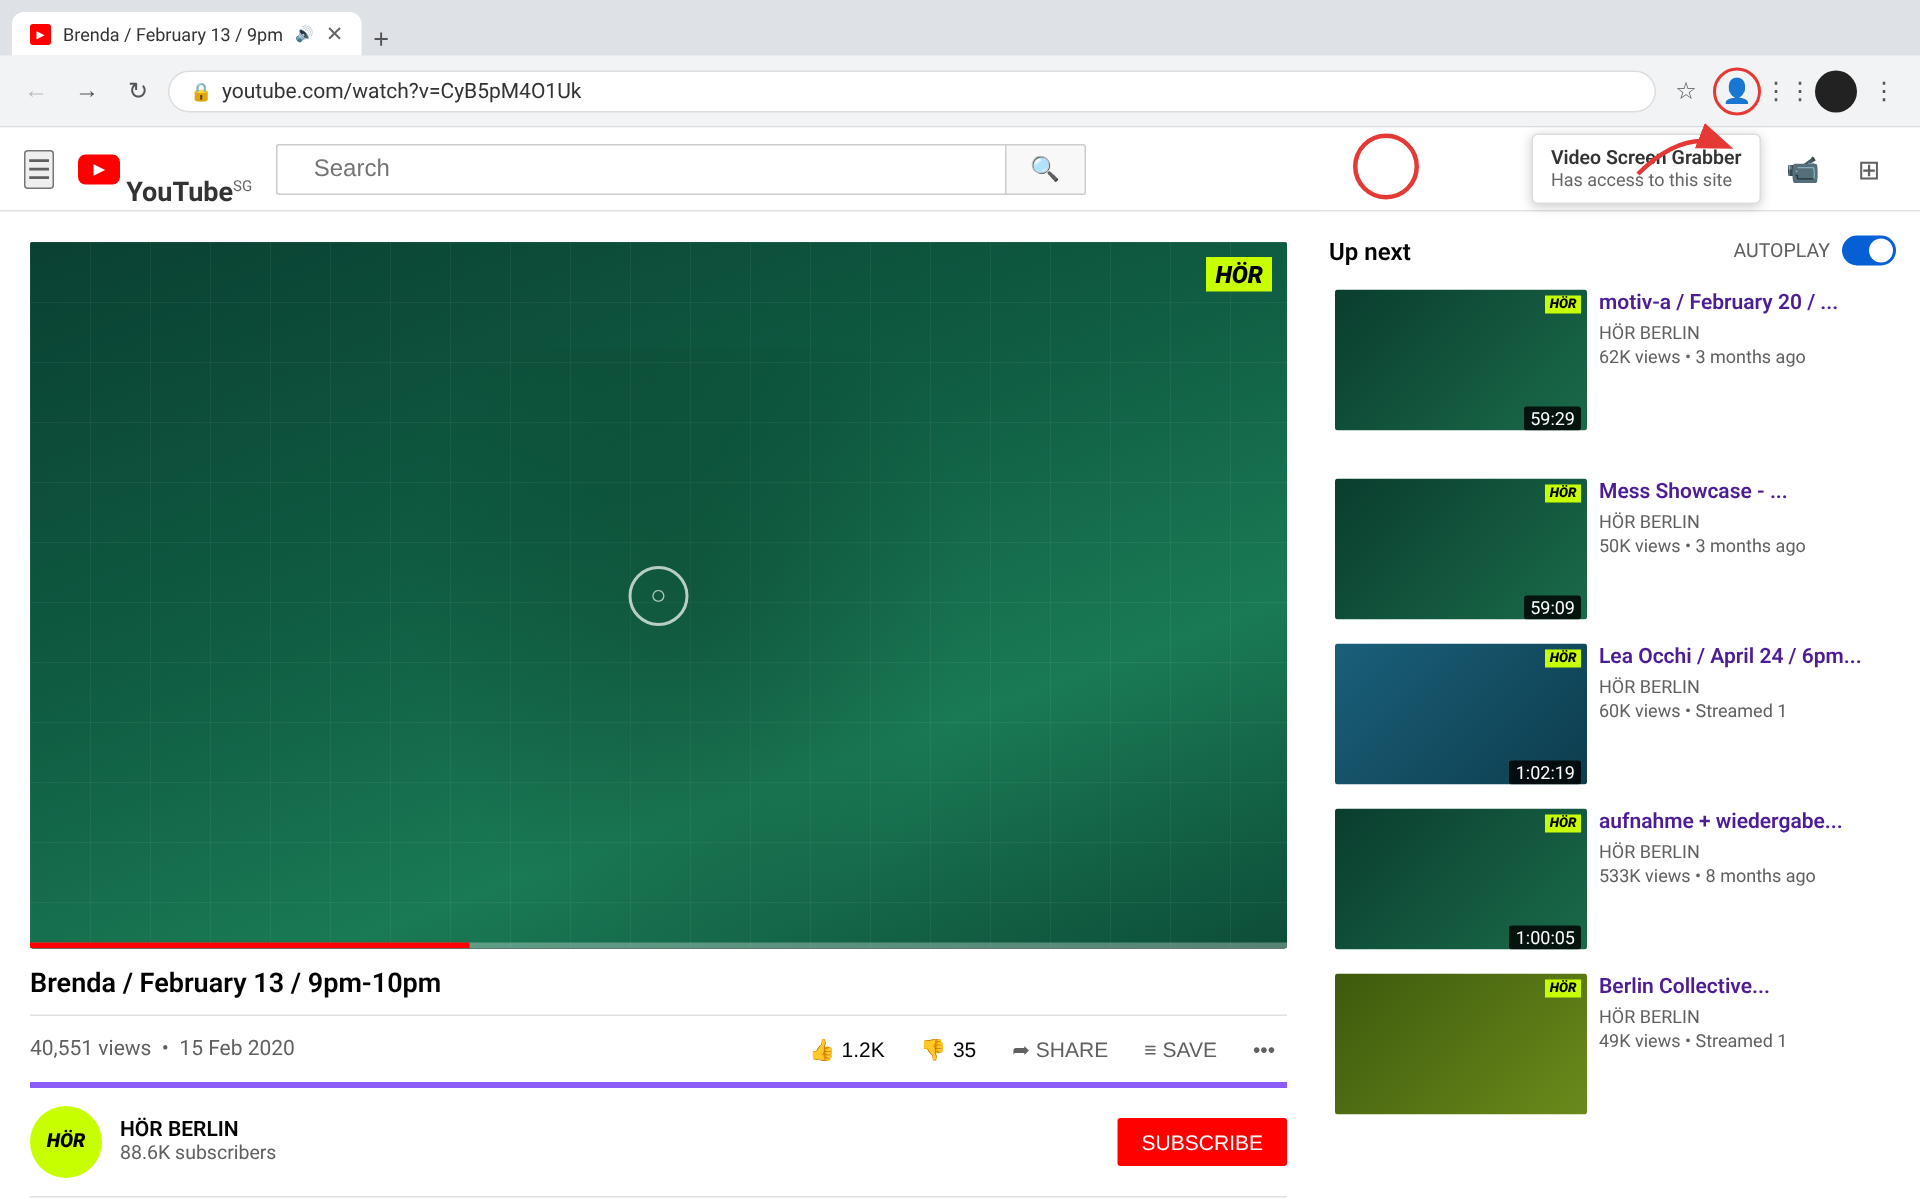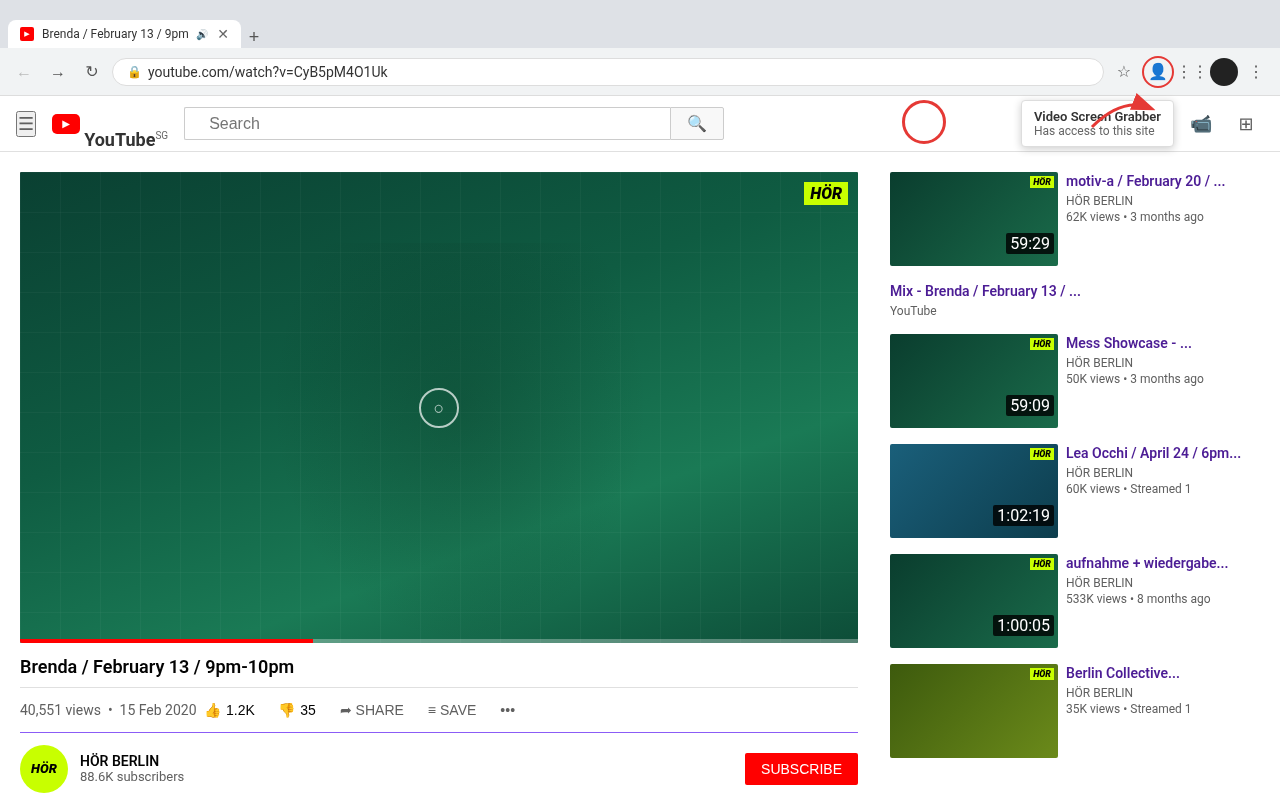--- a/index.html
+++ b/index.html
@@ -11,21 +11,21 @@
       width: 1280px;
       height: 800px;
       display: flex;
       flex-direction: column;
     }
     .browser-tabs {
       background: #dee1e6;
       display: flex;
       align-items: flex-end;
       padding: 6px 8px 0 8px;
-      height: 48px;
+      height: 37px;
     }
     .browser-tab {
       background: #fff;
       border-radius: 8px 8px 0 0;
       padding: 6px 12px;
       display: flex;
       align-items: center;
       gap: 8px;
       font-size: 12px;
       color: #333;
@@ -311,23 +311,24 @@
     .video-title {
       font-size: 18px;
       font-weight: 600;
       color: #030303;
       line-height: 1.3;
       margin-bottom: 8px;
     }
     .video-meta-row {
       display: flex;
       align-items: center;
+      justify-content: space-between;
       padding: 8px 0;
       border-top: 1px solid #e0e0e0;
-      border-bottom: 1px solid #8b5cf6;
+      border-bottom: 4px solid #8b5cf6;
     }
     .video-views-date { font-size: 14px; color: #606060; }
     .video-actions {
       display: flex;
       align-items: center;
       gap: 8px;
     }
     .action-btn {
       display: flex;
       align-items: center;
@@ -455,25 +456,25 @@
       height: 100%;
       background: linear-gradient(135deg, #1a5f7a, #0d3d4d);
     }
     .thumb-bg-olive {
       width: 100%;
       height: 100%;
       background: linear-gradient(135deg, #3d5a0d, #6b8a1a);
     }
     .thumb-duration {
       position: absolute;
-      bottom: 12px;
+      bottom: 0;
       right: 4px;
       background: rgba(0,0,0,0.8);
       color: #fff;
-      font-size: 16px;
+      font-size: 12px;
       padding: 1px 4px;
       border-radius: 2px;
     }
     .thumb-hor-badge {
       position: absolute;
       top: 4px;
       right: 4px;
       background: #c8ff00;
       color: #000;
       font-size: 9px;
@@ -661,44 +662,47 @@
 
           <div class="video-details">
             
             
             
           </div>
         </div>
       </div>
 
       <div class="yt-sidebar">
+        <div class="up-next-header">
+          <span class="up-next-label">Up next</span>
+          <div class="autoplay-row">
+            <span class="autoplay-label">AUTOPLAY</span>
+            <div class="toggle"></div>
+          </div>
+        </div>
 
         <div class="sidebar-video-list">
 
           <div class="sidebar-video-item">
             <div class="sidebar-thumb">
               <div class="thumb-bg-green"></div>
               <div class="thumb-hor-badge">HÖR</div>
               <div class="thumb-duration">59:29</div>
             </div>
             <div class="sidebar-video-info">
               <div class="sv-title">motiv-a / February 20 / ...</div>
               <div class="sv-channel">HÖR BERLIN</div>
               <div class="sv-meta">
                 <span>62K views •</span>
                 <span>3 months ago</span>
               </div>
             </div>
           </div>
 
           <div class="sidebar-video-item">
-            <div class="sidebar-video-info">
-              <div class="sv-title">Mix - Brenda / February 13 / ...</div>
-              <div class="sv-youtube">YouTube</div>
-            </div>
           </div>
 
           <div class="sidebar-video-item">
             <div class="sidebar-thumb">
               <div class="thumb-bg-green"></div>
               <div class="thumb-hor-badge">HÖR</div>
               <div class="thumb-duration">59:09</div>
             </div>
             <div class="sidebar-video-info">
               <div class="sv-title">Mess Showcase - ...</div>
@@ -745,21 +749,21 @@
           <div class="sidebar-video-item">
             <div class="sidebar-thumb">
               <div class="thumb-bg-olive"></div>
               <div class="thumb-hor-badge">HÖR</div>
 
             </div>
             <div class="sidebar-video-info">
               <div class="sv-title">Berlin Collective...</div>
               <div class="sv-channel">HÖR BERLIN</div>
               <div class="sv-meta">
-                <span>35K views •</span>
+                <span>49K views •</span>
                 <span>Streamed 1</span>
               </div>
             </div>
           </div>
         </div>
       </div>
     </div>
   </div>
 </div>
 

